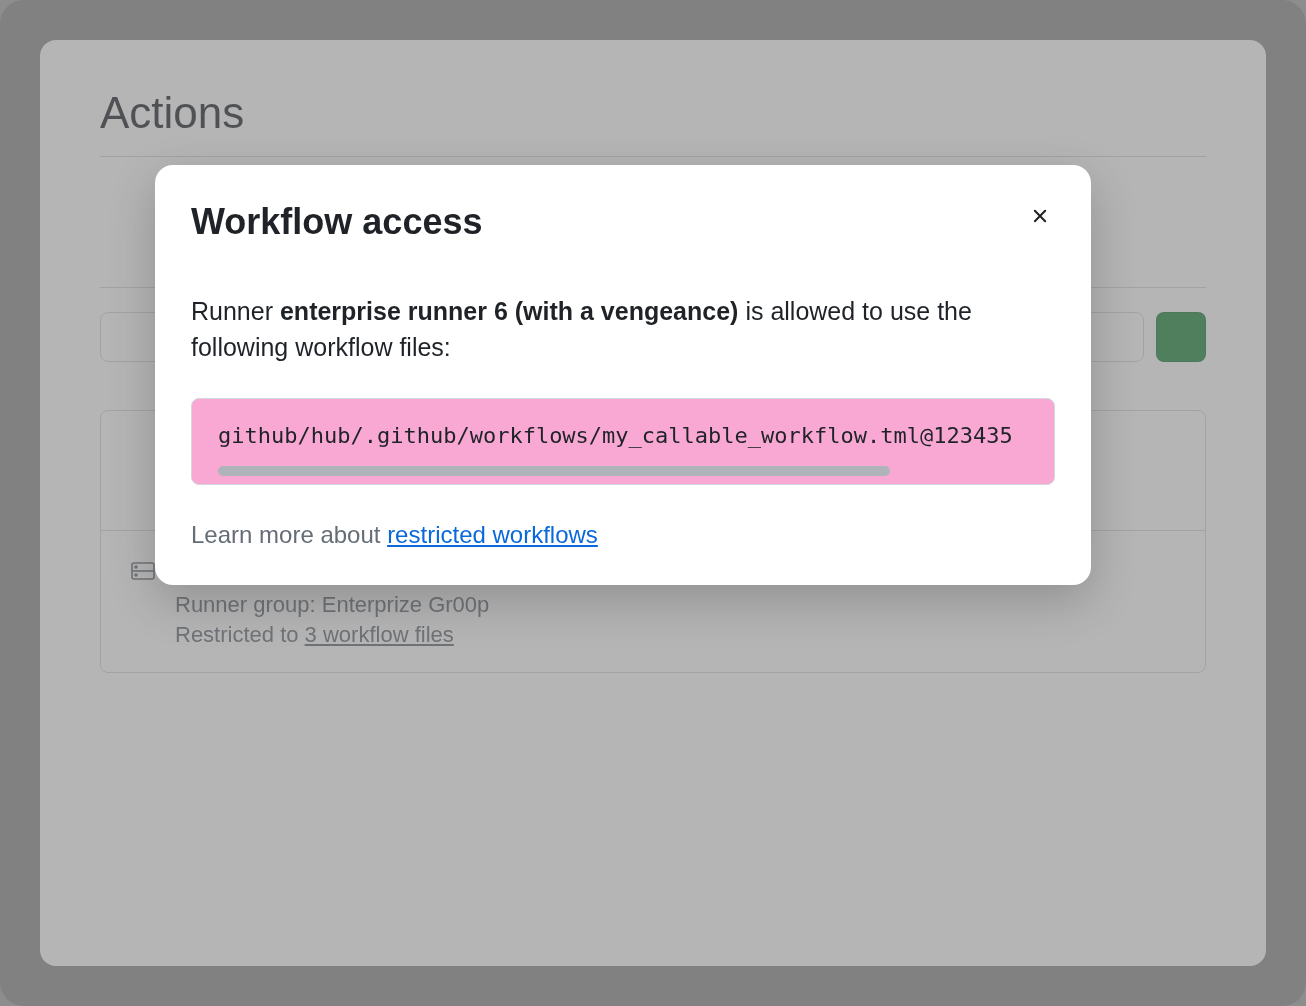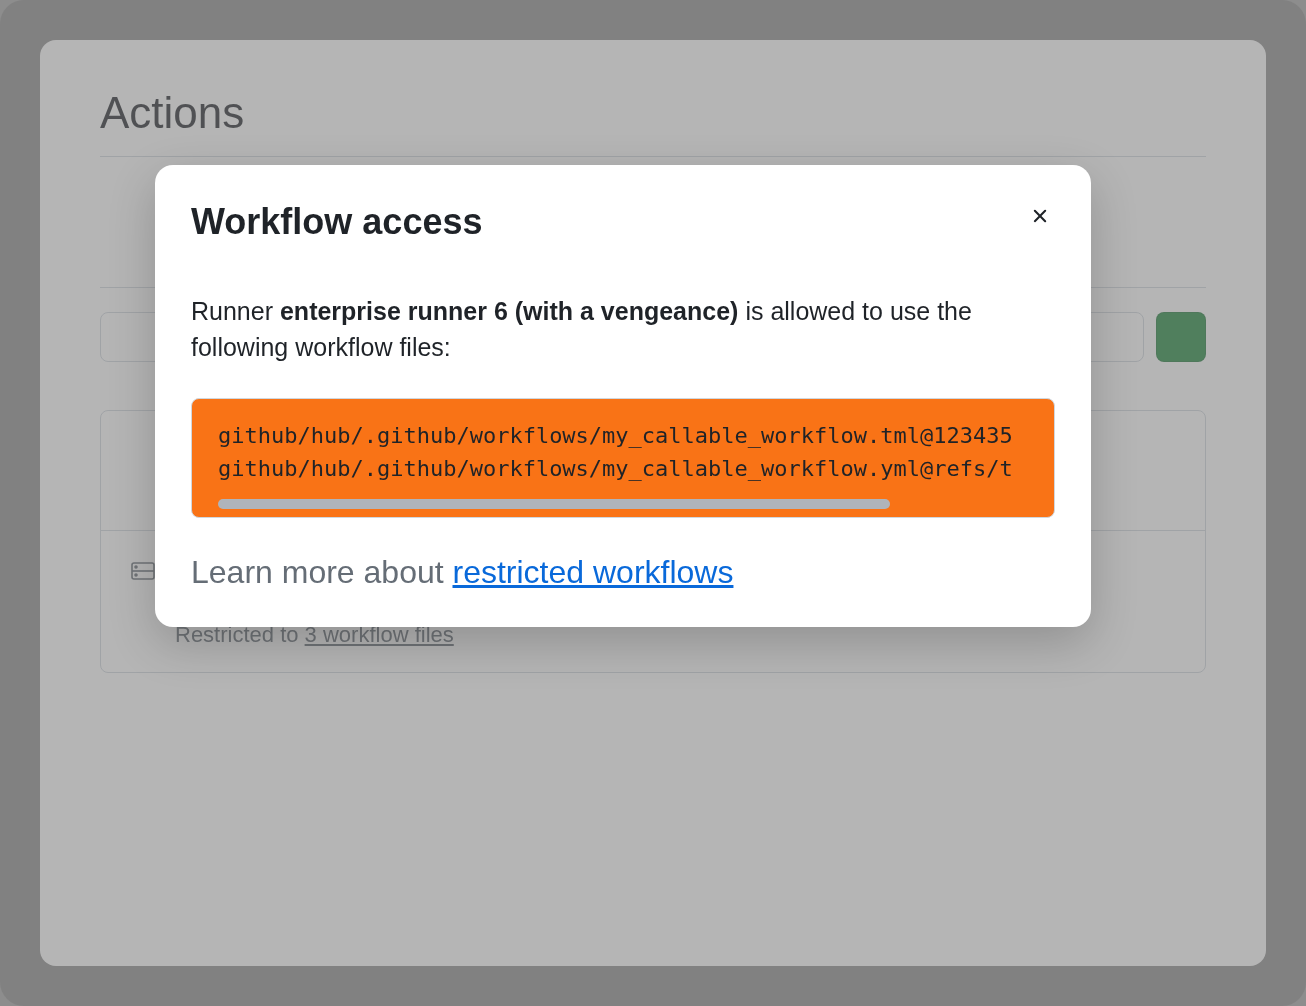--- a/index.html
+++ b/index.html
@@ -152,21 +152,21 @@
       line-height: 1;
     }
     .modal-body-text {
       font-size: 25px;
       color: #1f2328;
       line-height: 1.45;
       margin-bottom: 32px;
     }
     .modal-body-text .bold { font-weight: 700; }
     .code-box {
-      background: #f97316;
+      background: #f9a8d4;
       border: 1px solid #d0d7de;
       border-radius: 8px;
       padding: 20px 26px 8px 26px;
       font-family: ui-monospace, SFMono-Regular, "SF Mono", Menlo, Consolas, monospace;
       font-size: 22px;
       color: #1f2328;
       overflow-x: hidden;
       white-space: nowrap;
       margin-bottom: 36px;
       position: relative;
@@ -176,21 +176,21 @@
       overflow: hidden;
     }
     .h-scrollbar {
       height: 10px;
       background: #afb4bb;
       border-radius: 5px;
       width: 83%;
       margin-top: 14px;
     }
     .learn-more {
-      font-size: 32px;
+      font-size: 24px;
       color: #656d76;
     }
     .learn-more a {
       color: #0969da;
       text-decoration: underline;
     }
   </style>
 </head>
 <body>
 
@@ -238,20 +238,19 @@
         <svg width="22" height="22" viewBox="0 0 16 16" fill="#1f2328">
           <path d="M3.72 3.72a.75.75 0 0 1 1.06 0L8 6.94l3.22-3.22a.75.75 0 1 1 1.06 1.06L9.06 8l3.22 3.22a.75.75 0 1 1-1.06 1.06L8 9.06l-3.22 3.22a.75.75 0 0 1-1.06-1.06L6.94 8 3.72 4.78a.75.75 0 0 1 0-1.06Z"></path>
         </svg>
       </button>
     </div>
     <p class="modal-body-text">
       <span>Runner </span><span class="bold">enterprise runner 6 (with a vengeance)</span><span> is allowed to use the following workflow files:</span>
     </p>
     <div class="code-box">
       <div class="code-line">github/hub/.github/workflows/my_callable_workflow.tml@123435</div>
-      <div class="code-line">github/hub/.github/workflows/my_callable_workflow.yml@refs/t</div>
       <div class="h-scrollbar"></div>
     </div>
     <div class="learn-more">
       <span>Learn more about </span><a href="#">restricted workflows</a>
     </div>
   </div>
 </div>
 
 </body></html>

